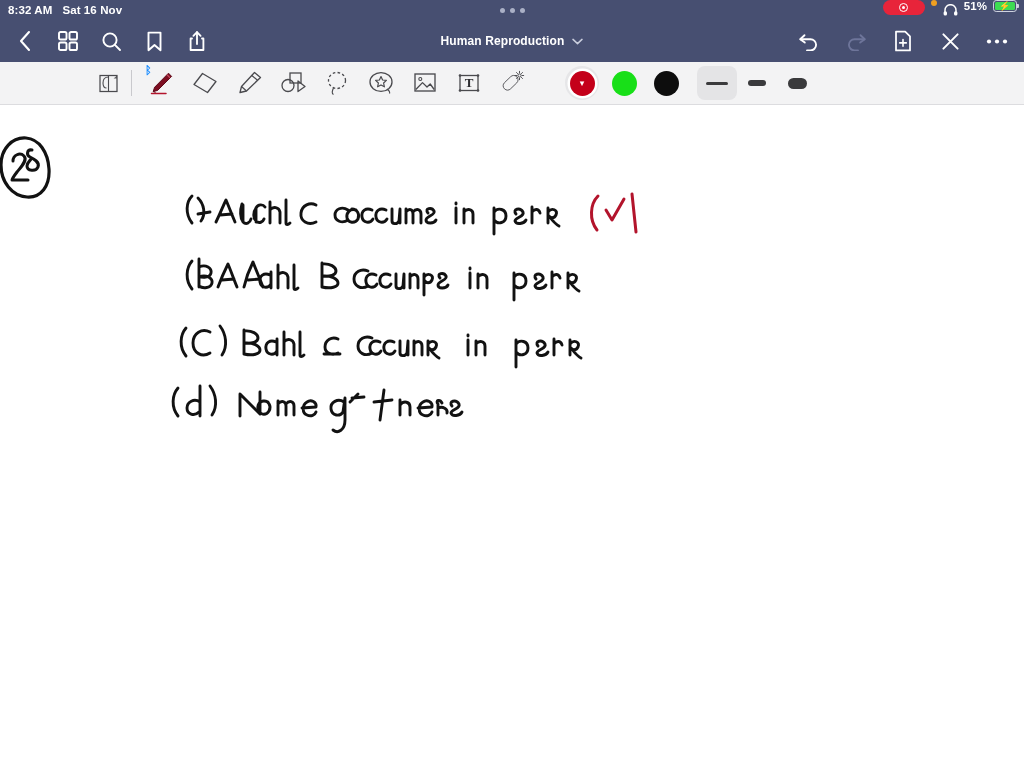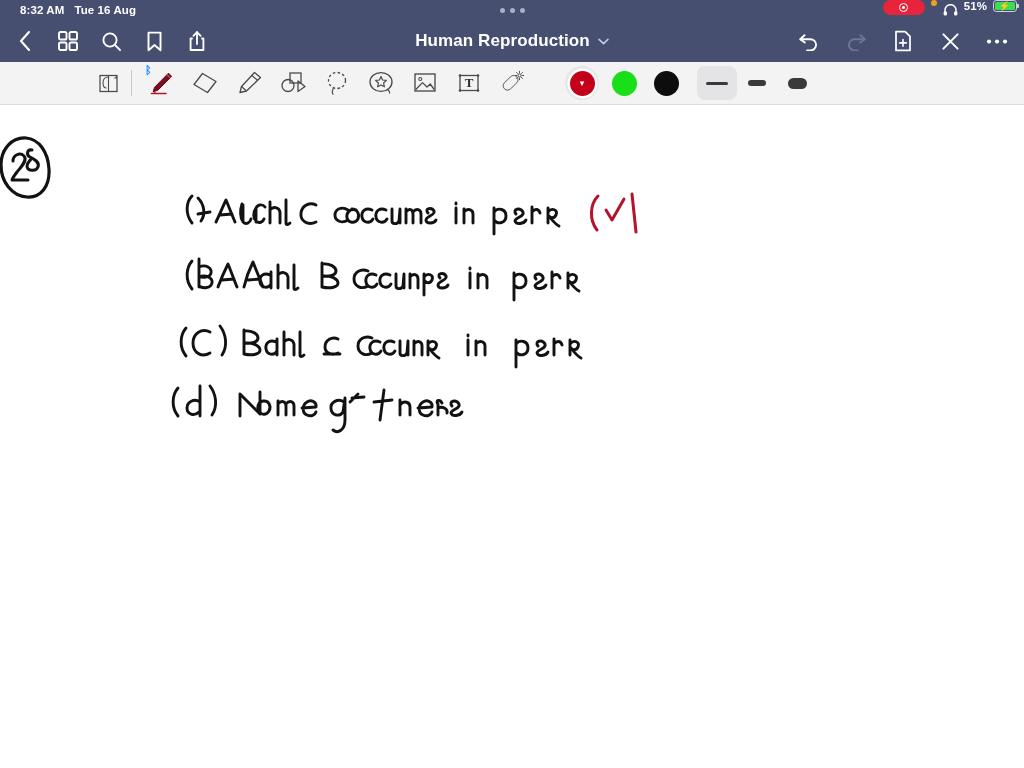--- a/index.html
+++ b/index.html
@@ -14,21 +14,21 @@
   
   .statusbar {
     position: absolute; top: 0; left: 0;
     width: 1024px; height: 20px;
     background: #474f71;
     display: flex; align-items: center;
     color: #ffffff;
     font-size: 11.5px; font-weight: bold;
     letter-spacing: .1px;
   }
-  .sb-left { display: flex; align-items: center; gap: 10px; padding-left: 20px; }
+  .sb-left { display: flex; align-items: center; gap: 10px; padding-left: 8px; }
   .sb-time { font-size: 11.5px; font-weight: bold; }
   .sb-date { font-size: 11.5px; font-weight: bold; }
   .sb-center { position: absolute; left: 0; right: 0; display: flex; justify-content: center; }
   .sb-dots { display: flex; gap: 5px; align-items: center; }
   .sb-dots i { width: 5px; height: 5px; border-radius: 50%; background: #aab0c6; display: block; }
   .sb-right {
     position: absolute; right: 7px; top: 0; height: 20px;
     display: flex; gap: 6px;
   }
   .rec-pill {
@@ -72,21 +72,21 @@
     display: flex; align-items: center; justify-content: center;
     color: #ffffff; cursor: pointer;
   }
   .nav-btn.dim { color: #6e759a; }
   .nav-title {
     position: absolute; left: 0; right: 0;
     display: flex; align-items: center; justify-content: center; gap: 8px;
     pointer-events: none;
   }
   .nav-title .t {
-    color: #ffffff; font-size: 17px; font-weight: bold; letter-spacing: .1px;
+    color: #ffffff; font-size: 12px; font-weight: bold; letter-spacing: .1px;
   }
   .nav-title .chev { color: #c9cddd; pointer-events: auto; cursor: pointer; display: flex; }
 
   
   .toolbar {
     position: absolute; top: 62px; left: 0;
     width: 1024px; height: 43px;
     background: #f3f3f4;
     border-bottom: 1px solid #dcdcdf;
     display: flex; align-items: center;
@@ -138,21 +138,21 @@
   .note-num { left: -2px; top: 132px; }
 </style>
 </head>
 <body>
 
 <div id="app">
 
   <div class="statusbar">
     <div class="sb-left">
       <span class="sb-time">8:32 AM</span>
-      <span class="sb-date">Tue 16 Aug</span>
+      <span class="sb-date">Sat 16 Nov</span>
     </div>
 
     <div class="sb-center">
       <span class="sb-dots">
         <i></i>
           <i></i>
           <i></i>
       </span>
     </div>
 

